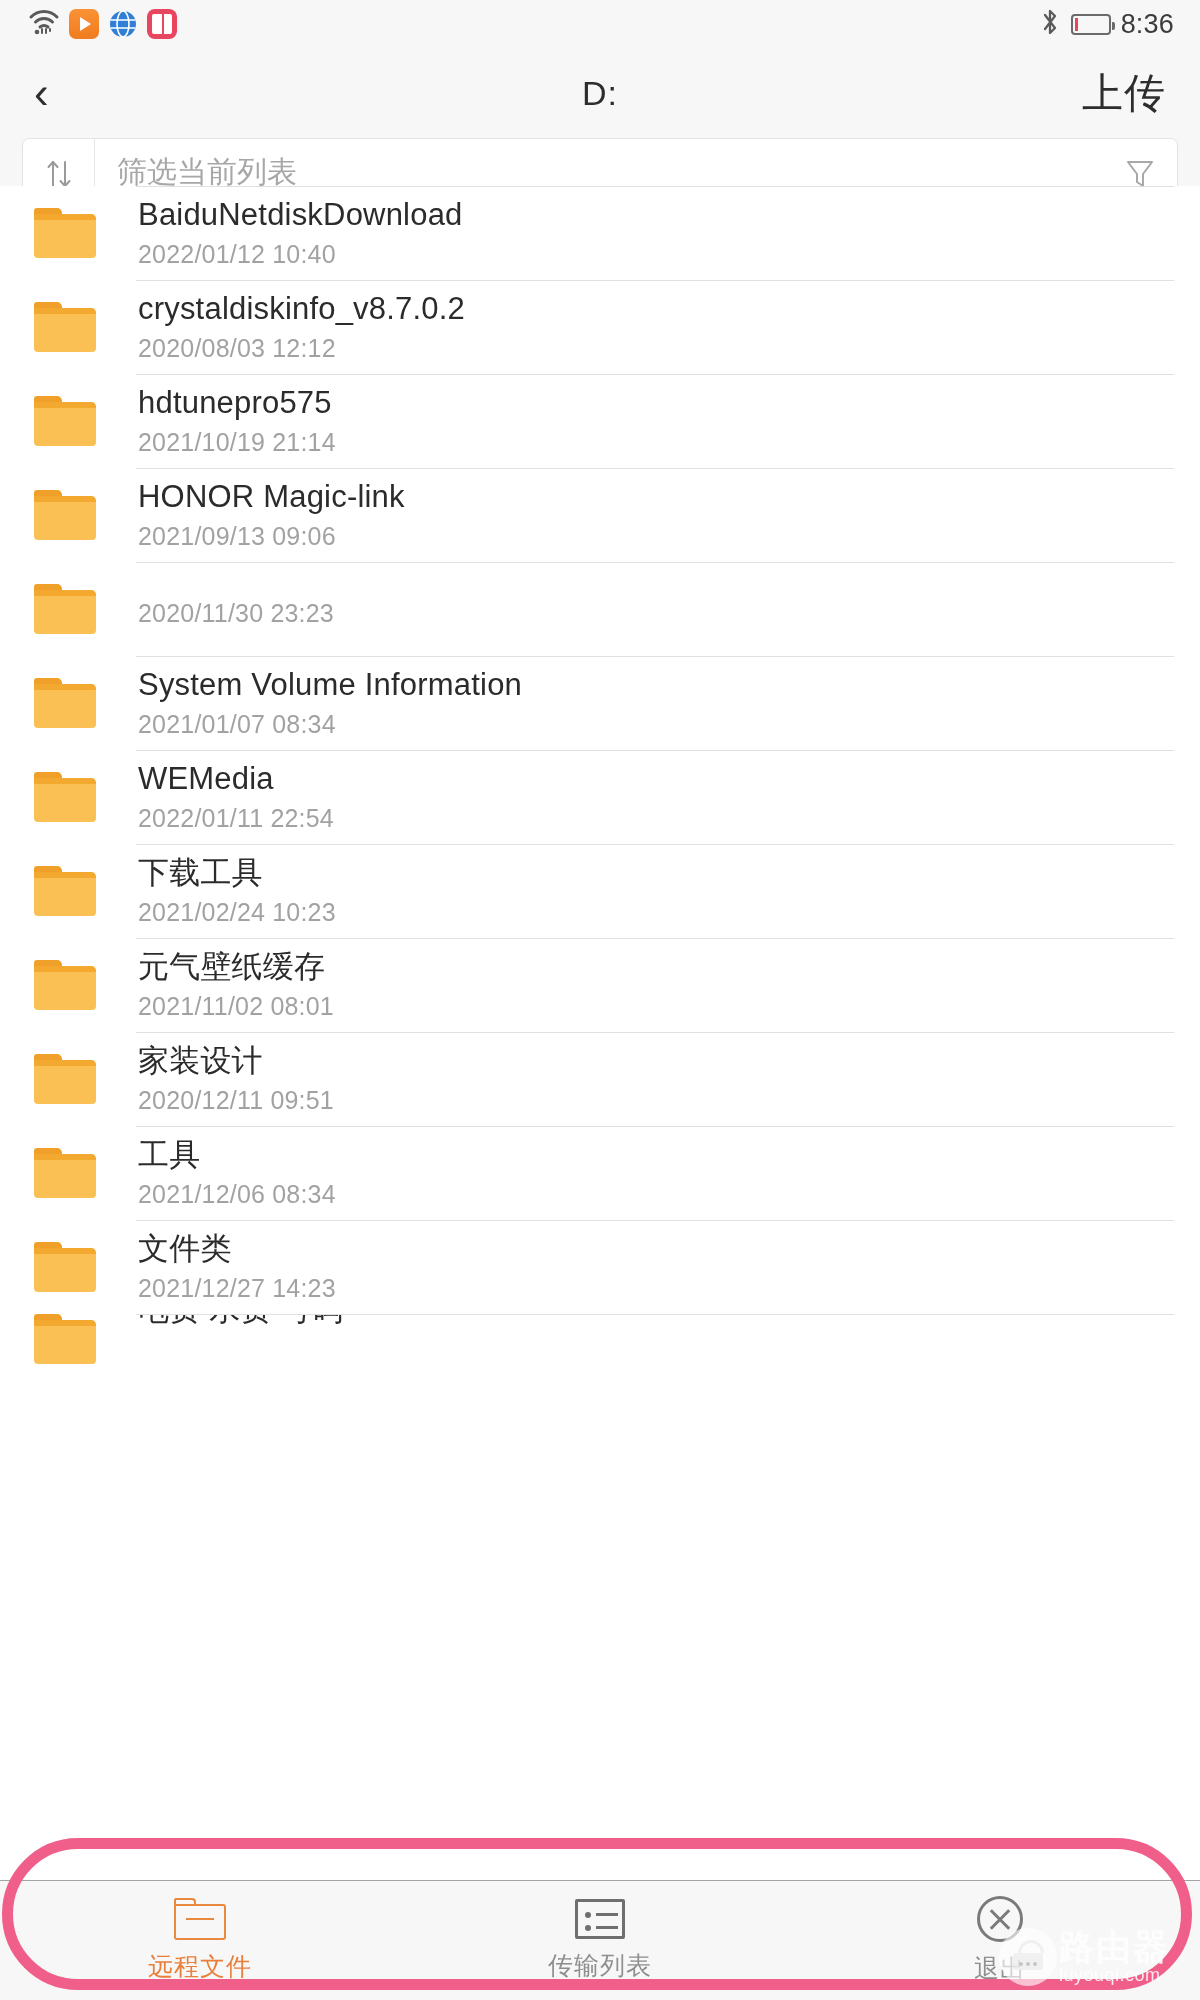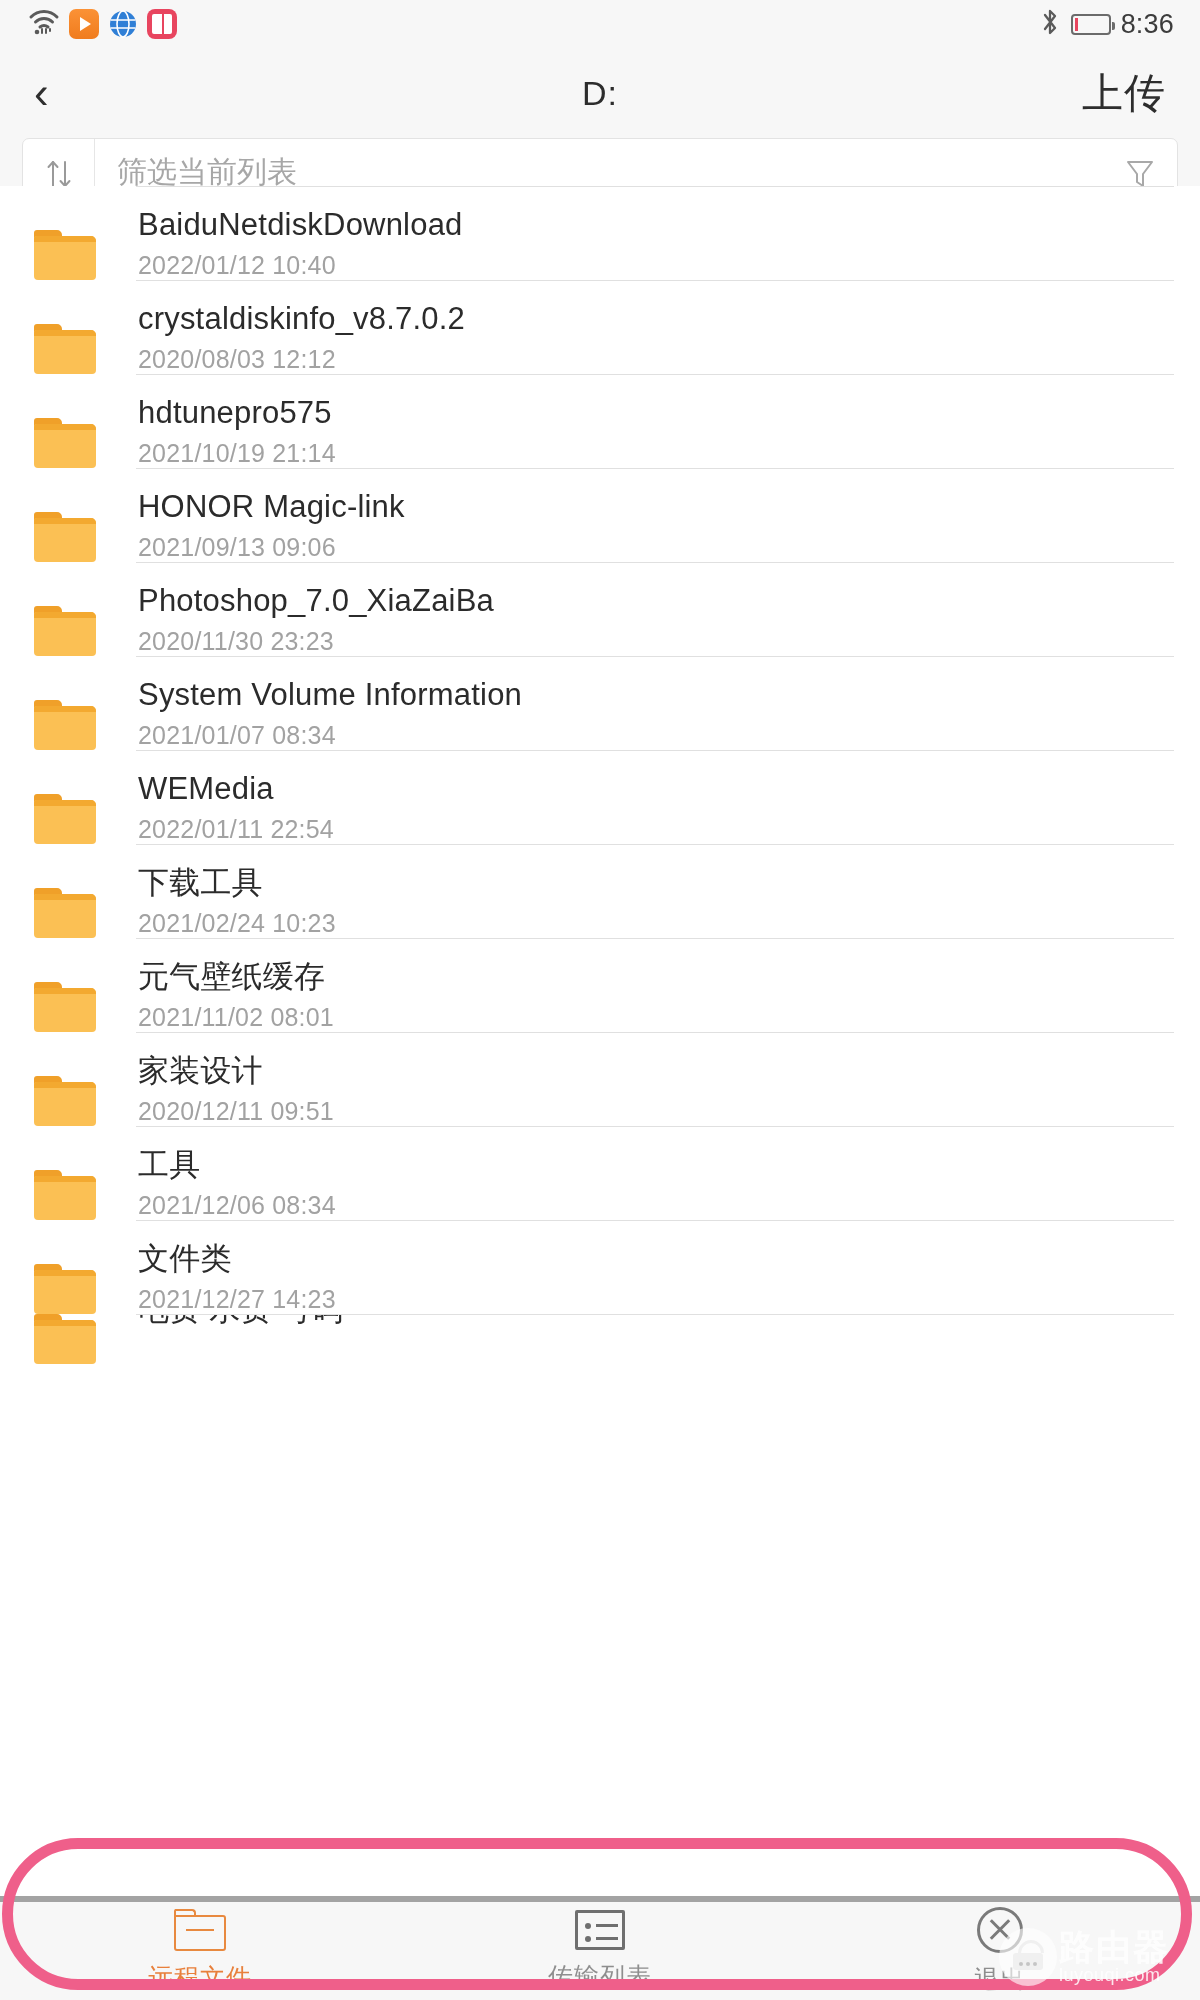--- a/index.html
+++ b/index.html
@@ -64,21 +64,21 @@
   }
   .filter-input::placeholder{ color:#a7a7a7; }
   .funnel-icon{ width:74px; display:flex; align-items:center; justify-content:center; color:#9c9c9c; }
 
   
   .listwrap{
     position:absolute; top:186px; left:0; right:0; bottom:0;
     background:#ffffff; overflow:hidden;
   }
   .row{
-    display:flex; align-items:flex-end;
+    display:flex; align-items:center;
     height:94px; padding:0 26px 0 34px;
     position:relative;
   }
   .row .rowline{
     position:absolute; left:136px; right:26px; top:0; height:1px; background:#e0e0e0;
   }
   .folder{
     width:62px; height:50px; flex:0 0 62px; position:relative; margin-right:42px;
   }
   .folder .tab{
@@ -96,22 +96,22 @@
   .meta{ display:flex; flex-direction:column; justify-content:center; }
   .fname{ font-size:31px; color:#2b2b2b; line-height:1.15; letter-spacing:0.2px; }
   .fdate{ font-size:25px; color:#a2a2a2; margin-top:8px; letter-spacing:0.2px; }
 
   
   .row.clipped{ height:60px; overflow:hidden; align-items:flex-start; }
   .row.clipped .meta{ margin-top:-22px; }
 
   
   .bottomnav{
-    position:absolute; left:0; right:0; bottom:0; height:104px;
-    background:#f7f7f7; border-top:6px solid #a3a3a3;
+    position:absolute; left:0; right:0; bottom:0; height:120px;
+    background:#f7f7f7; border-top:1px solid #a3a3a3;
     display:flex; align-items:center;
   }
   .navitem{
     flex:1; display:flex; flex-direction:column; align-items:center; justify-content:center; gap:10px;
   }
   .navlabel{ font-size:25px; color:#8e8e8e; letter-spacing:1px; }
   .navitem.active .navlabel{ color:#e8803c; }
   .nav-folder{ width:52px; height:42px; position:relative; }
   .nav-folder .nf-tab{
     position:absolute; left:0; top:0; width:22px; height:8px;
@@ -288,21 +288,20 @@
     </div>
 
     <div class="row">
       <div class="rowline"></div>
       <div class="folder">
           <span class="tab"></span>
           <span class="body"></span>
           <span class="lip"></span>
         </div>
       <div class="meta">
-        <div class="fname">Photoshop_7.0_XiaZaiBa</div>
         <div class="fdate">2020/11/30 23:23</div>
       </div>
     </div>
 
     <div class="row">
       <div class="rowline"></div>
       <div class="folder">
           <span class="tab"></span>
           <span class="body"></span>
           <span class="lip"></span>

